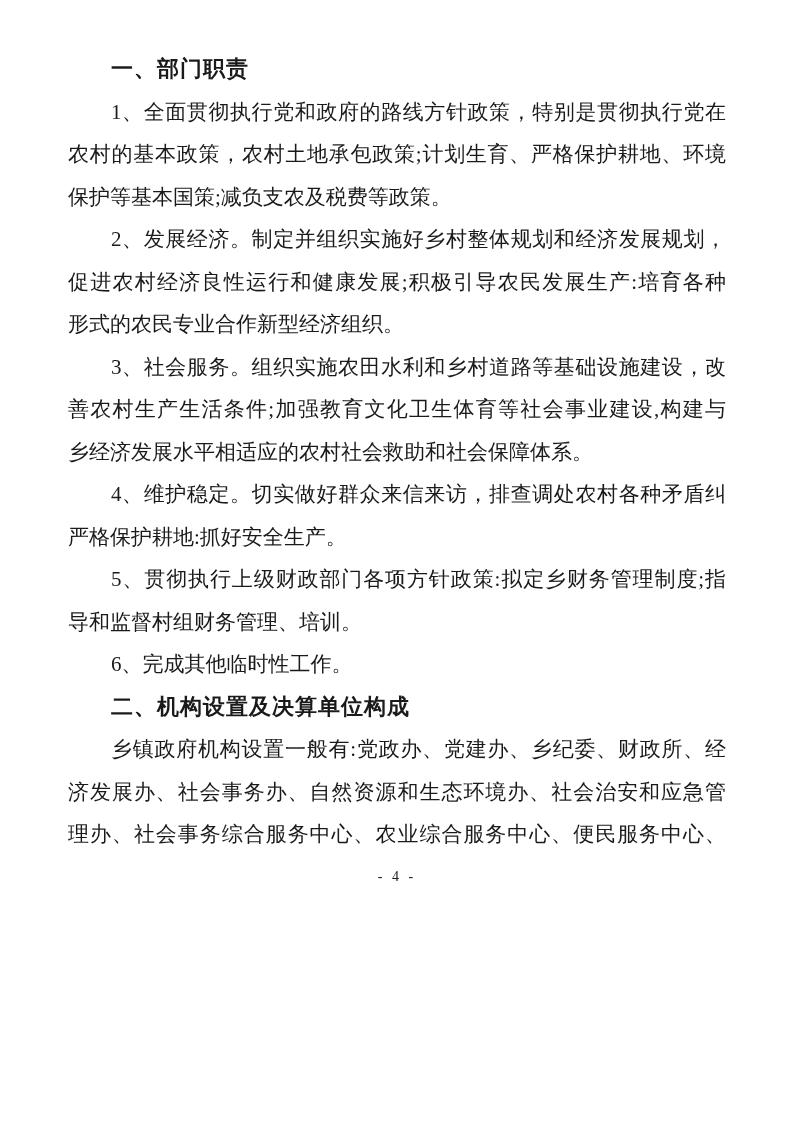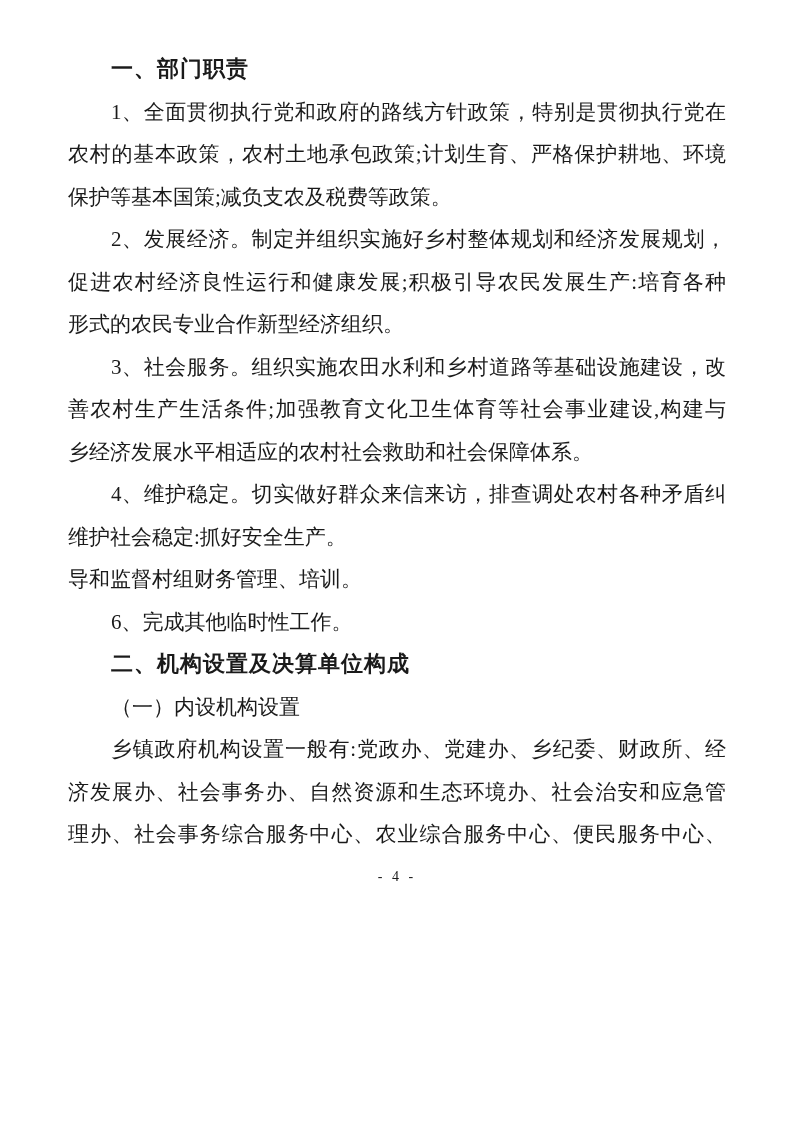--- a/index.html
+++ b/index.html
@@ -60,23 +60,23 @@
       <div class="line first fill">1、全面贯彻执行党和政府的路线方针政策，特别是贯彻执行党在</div>
       <div class="line fill">农村的基本政策，农村土地承包政策;计划生育、严格保护耕地、环境</div>
       <div class="line">保护等基本国策;减负支农及税费等政策。</div>
       <div class="line first fill">2、发展经济。制定并组织实施好乡村整体规划和经济发展规划，</div>
       <div class="line fill">促进农村经济良性运行和健康发展;积极引导农民发展生产:培育各种</div>
       <div class="line">形式的农民专业合作新型经济组织。</div>
       <div class="line first fill">3、社会服务。组织实施农田水利和乡村道路等基础设施建设，改</div>
       <div class="line fill">善农村生产生活条件;加强教育文化卫生体育等社会事业建设,构建与</div>
       <div class="line">乡经济发展水平相适应的农村社会救助和社会保障体系。</div>
       <div class="line first fill">4、维护稳定。切实做好群众来信来访，排查调处农村各种矛盾纠</div>
-      <div class="line">维护社会稳定:抓好安全生产。</div>
+      <div class="line">严格保护耕地:抓好安全生产。</div>
+      <div class="line first fill">5、贯彻执行上级财政部门各项方针政策:拟定乡财务管理制度;指</div>
       <div class="line">导和监督村组财务管理、培训。</div>
       <div class="line first">6、完成其他临时性工作。</div>
       <div class="line heading">二、机构设置及决算单位构成</div>
-      <div class="line first">（一）内设机构设置</div>
       <div class="line first fill">乡镇政府机构设置一般有:党政办、党建办、乡纪委、财政所、经</div>
       <div class="line fill">济发展办、社会事务办、自然资源和生态环境办、社会治安和应急管</div>
       <div class="line fill">理办、社会事务综合服务中心、农业综合服务中心、便民服务中心、</div>
     </div>
   <div class="pagenum">- 4 -</div>
 </main>
 
 </body></html>

